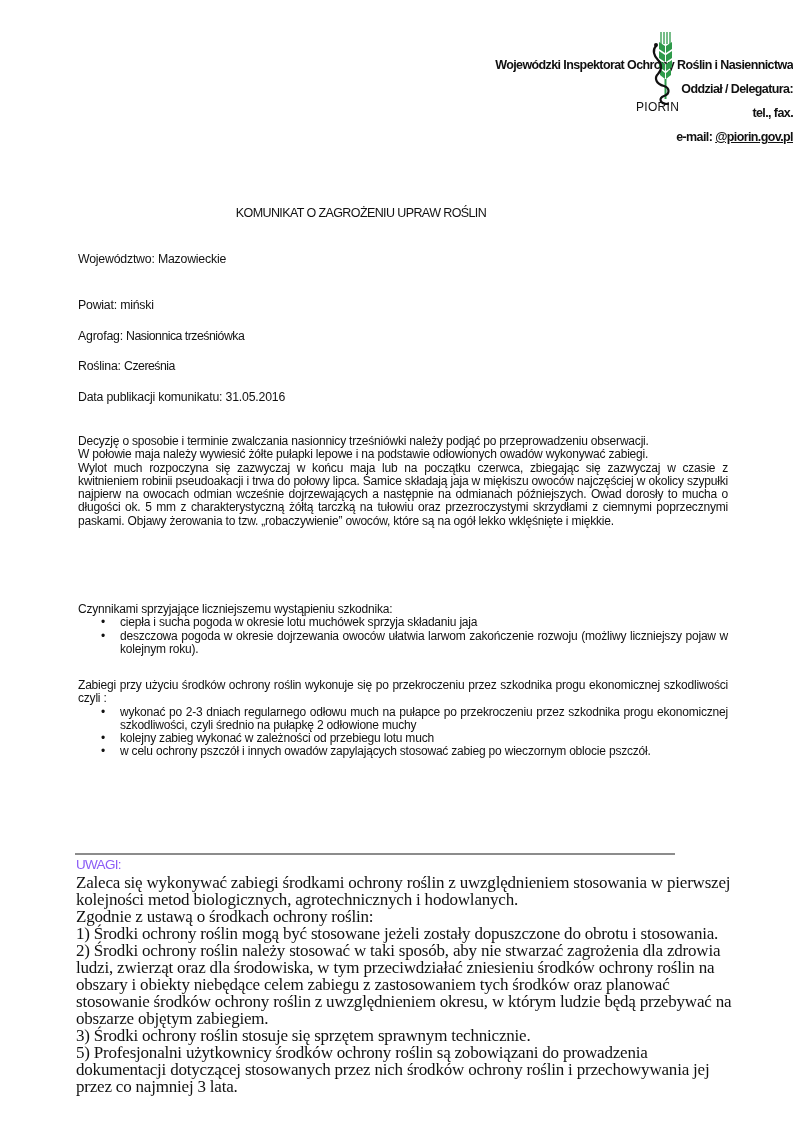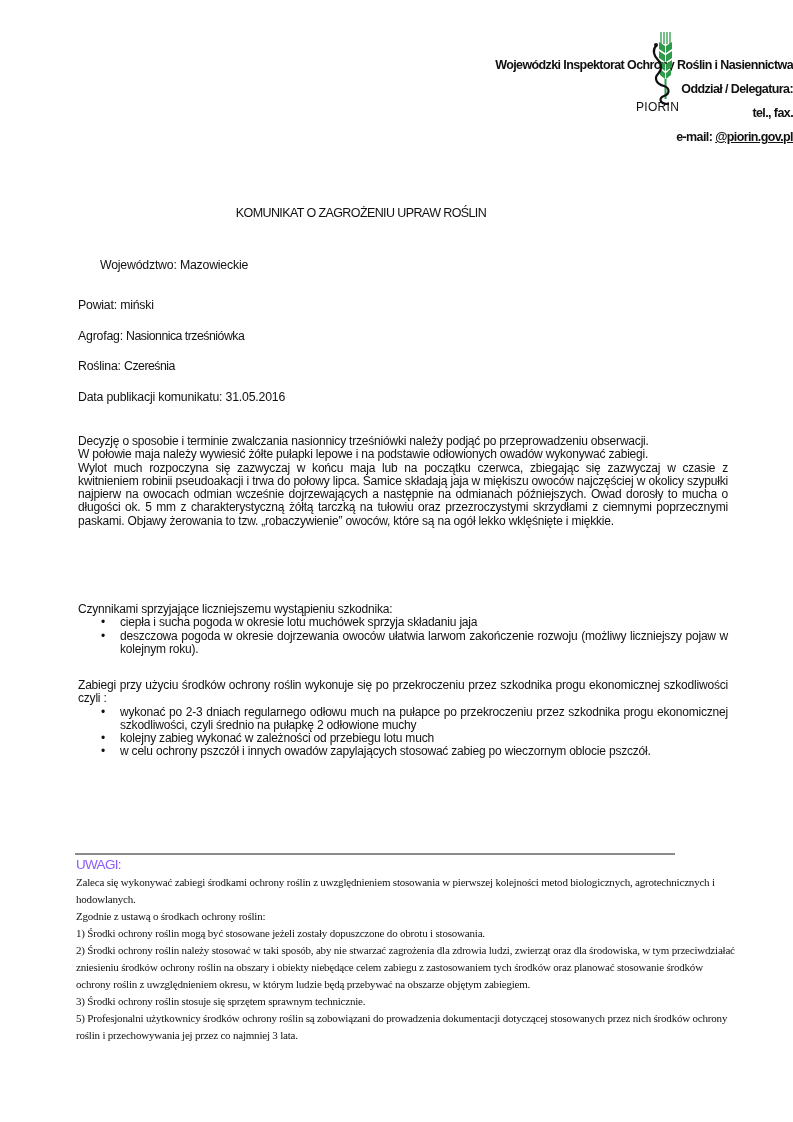--- a/index.html
+++ b/index.html
@@ -12,21 +12,21 @@
     .title { position: absolute; left: 0; top: 206px; width: 722px; text-align: center; font-family: "Liberation Sans", sans-serif; font-size: 12.5px; letter-spacing: -0.6px; font-weight: normal; }
     .meta { position: absolute; left: 78px; font-family: "Liberation Sans", sans-serif; font-size: 12.3px; letter-spacing: -0.2px; }
     .meta b { font-weight: normal; letter-spacing: -0.5px; }
     .body-block { position: absolute; left: 78px; width: 650px; font-family: "Liberation Sans", sans-serif; font-size: 12px; line-height: 13.3px; text-align: justify; letter-spacing: -0.2px; }
     .body-block p { margin: 0; }
     .bullets { margin: 0; padding: 0; list-style: none; }
     .bullets li { position: relative; padding-left: 42px; }
     .bullets li .dot { position: absolute; left: 23px; top: 0; }
     .divider { position: absolute; left: 75px; top: 853px; width: 600px; height: 2px; background: #8c8c8c; }
     .uwagi-label { position: absolute; left: 76px; top: 857px; font-family: "Liberation Sans", sans-serif; font-size: 13.5px; color: #8b5cf6; letter-spacing: -0.7px; }
-    .notes { position: absolute; left: 76px; top: 874px; width: 660px; font-family: "Liberation Serif", serif; font-size: 11px; line-height: 17px; letter-spacing: -0.2px; }
+    .notes { position: absolute; left: 76px; top: 874px; width: 660px; font-family: "Liberation Serif", serif; font-size: 17px; line-height: 17px; letter-spacing: -0.2px; }
     .notes p { margin: 0; }
   </style>
 </head>
 <body>
 
 <div class="header">
   <div>Wojewódzki Inspektorat Ochrony Roślin i Nasiennictwa</div>
   <div>Oddział / Delegatura:</div>
   <div>tel., fax.</div>
   <div>
@@ -55,21 +55,21 @@
     <rect x="34.5" y="57" width="2" height="20"></rect>
   </g>
 
   <path d="M26 24 C22 28, 24 34, 28 38 C32 42, 32 48, 28 52 C24 56, 26 62, 34 64 C40 66, 40 72, 34 74 C28 76, 30 82, 38 82" fill="none" stroke="#111" stroke-width="2.2" stroke-linecap="round"></path>
   <circle cx="26" cy="23" r="2" fill="#111"></circle>
 </svg>
 <div class="logo-text">PIORIN</div>
 
 <div class="title">KOMUNIKAT O ZAGROŻENIU UPRAW ROŚLIN</div>
 
-<div class="meta" style="top:258px;margin-left:22px;">
+<div class="meta" style="top:252px;">
   <span>Województwo:</span>
   <span>Mazowieckie</span>
 </div>
 <div class="meta" style="top:298px;">
   <span>Powiat:</span>
   <span>miński</span>
 </div>
 <div class="meta" style="top:329px;">
   <span>Agrofag:</span>
   <b>Nasionnica trześniówka</b>

